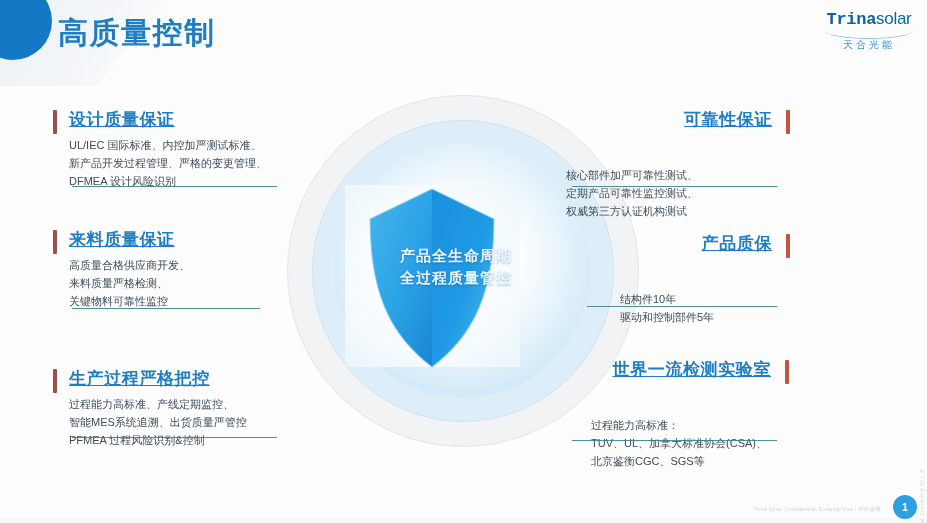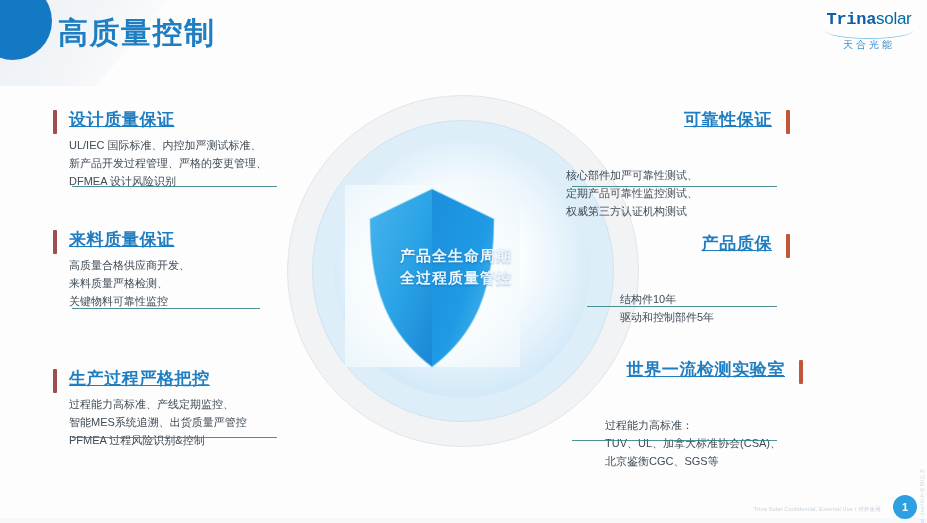--- a/index.html
+++ b/index.html
@@ -89,21 +89,21 @@
   #blk-incoming{left:53px;top:228px;width:232px;}
   #rule-incoming{left:72px;top:308px;width:188px;}
   #blk-process{left:53px;top:358px;width:250px;margin-top:9px;}
   #rule-process{left:72px;top:437px;width:205px;}
 
   
   #blk-reliab{right:137px;top:108px;width:240px;}
   #rule-reliab{right:150px;top:186px;width:205px;}
   #blk-warranty{right:137px;top:232px;width:240px;}
   #rule-warranty{right:150px;top:306px;width:190px;}
-  #blk-lab{right:124px;top:358px;width:250px;}
+  #blk-lab{right:138px;top:358px;width:250px;}
   #rule-lab{right:150px;top:440px;width:205px;}
 
   
   #blk-lab .b-body{text-align:left;padding-left:52px;}
   #blk-warranty .b-body{text-align:left;padding-left:70px;}
   #blk-reliab .b-body{text-align:left;padding-left:16px;}
 
   
   .footer-text{
     position:absolute;right:46px;bottom:10px;

